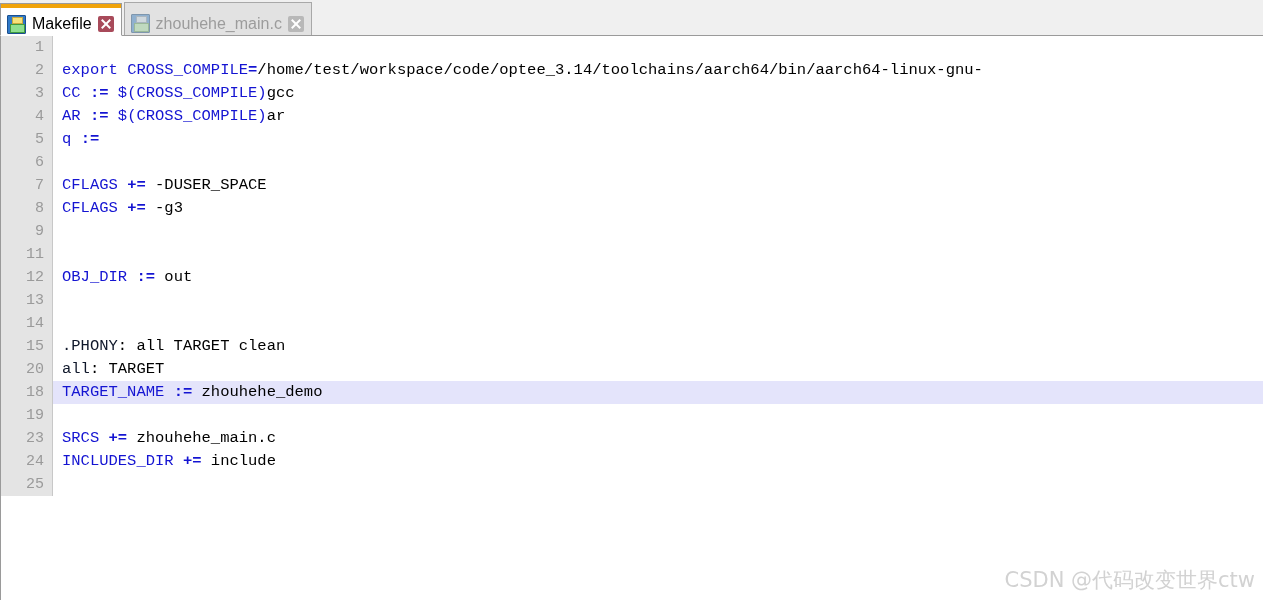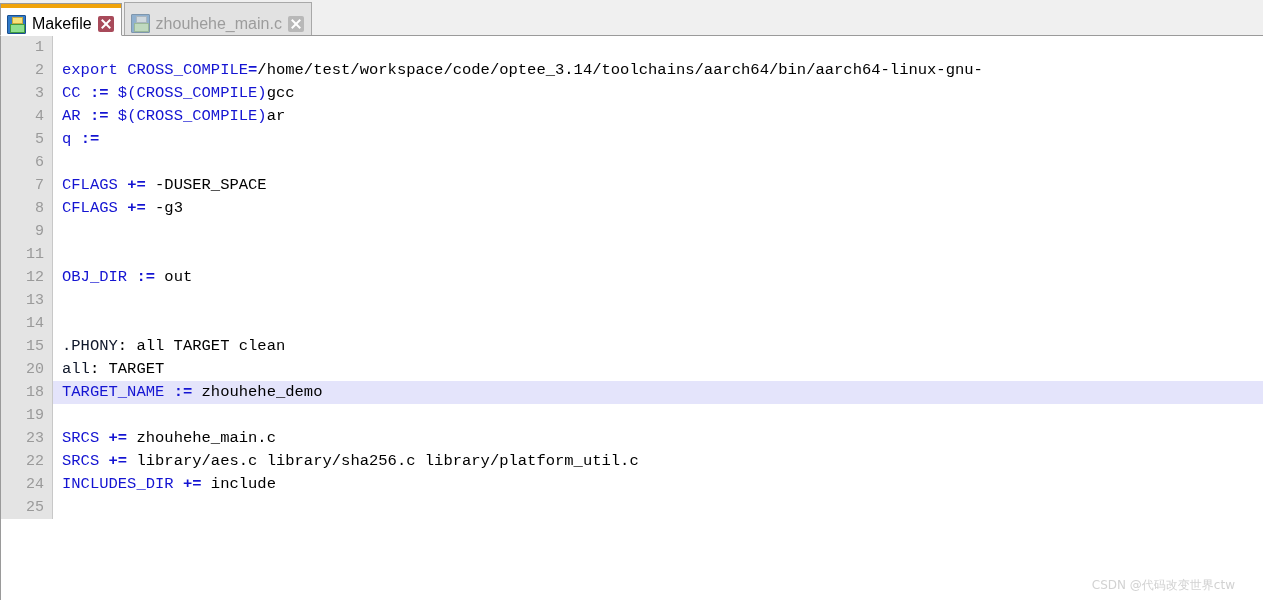--- a/index.html
+++ b/index.html
@@ -157,23 +157,23 @@
     overflow: hidden;
   }
   .tok-var  { color: #1414d2; }
   .tok-op   { color: #1414d2; font-weight: bold; }
   .tok-tgt  { color: #0f172a; }
   .tok-txt  { color: #000000; }
 
   
   #watermark {
     position: absolute;
-    right: 28px;
+    right: 8px;
     bottom: 6px;
-    font-size: 12px;
+    font-size: 21px;
     color: #d2d2d2;
     font-family: "DejaVu Sans", sans-serif;
     white-space: nowrap;
     pointer-events: none;
     z-index: 5;
   }
 </style>
 </head>
 <body>
 
@@ -209,18 +209,17 @@
       <div class="code-line"><div class="gutter">9</div><div class="code-text"></div></div>
       <div class="code-line"><div class="gutter">11</div><div class="code-text"></div></div>
       <div class="code-line"><div class="gutter">12</div><div class="code-text"><span class="tok-var">OBJ_DIR</span><span class="tok-txt"> </span><span class="tok-op">:=</span><span class="tok-txt"> out</span></div></div>
       <div class="code-line"><div class="gutter">13</div><div class="code-text"></div></div>
       <div class="code-line"><div class="gutter">14</div><div class="code-text"></div></div>
       <div class="code-line"><div class="gutter">15</div><div class="code-text"><span class="tok-tgt">.PHONY</span><span class="tok-txt">: all TARGET clean</span></div></div>
       <div class="code-line"><div class="gutter">20</div><div class="code-text"><span class="tok-tgt">all</span><span class="tok-txt">: TARGET</span></div></div>
       <div class="code-line current"><div class="gutter">18</div><div class="code-text"><span class="tok-var">TARGET_NAME</span><span class="tok-txt"> </span><span class="tok-op">:=</span><span class="tok-txt"> zhouhehe_demo</span></div></div>
       <div class="code-line"><div class="gutter">19</div><div class="code-text"></div></div>
       <div class="code-line"><div class="gutter">23</div><div class="code-text"><span class="tok-var">SRCS</span><span class="tok-txt"> </span><span class="tok-op">+=</span><span class="tok-txt"> zhouhehe_main.c</span></div></div>
-      <div class="code-line"><div class="gutter">22</div><div class="code-text"><span class="tok-var">SRCS</span><span class="tok-txt"> </span><span class="tok-op">+=</span><span class="tok-txt"> library/aes.c library/sha256.c library/platform_util.c</span></div></div>
       <div class="code-line"><div class="gutter">24</div><div class="code-text"><span class="tok-var">INCLUDES_DIR</span><span class="tok-txt"> </span><span class="tok-op">+=</span><span class="tok-txt"> include</span></div></div>
       <div class="code-line"><div class="gutter">25</div><div class="code-text"></div></div>
     </div>
   <div id="watermark">CSDN @代码改变世界ctw</div>
 </div>
 
 </body></html>

